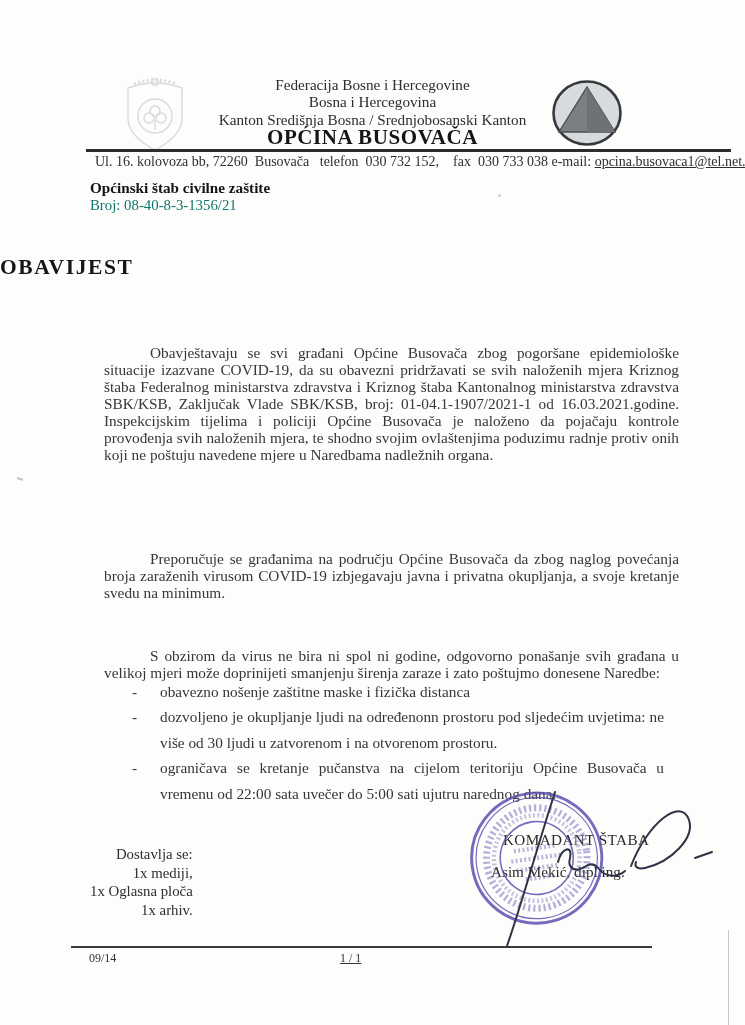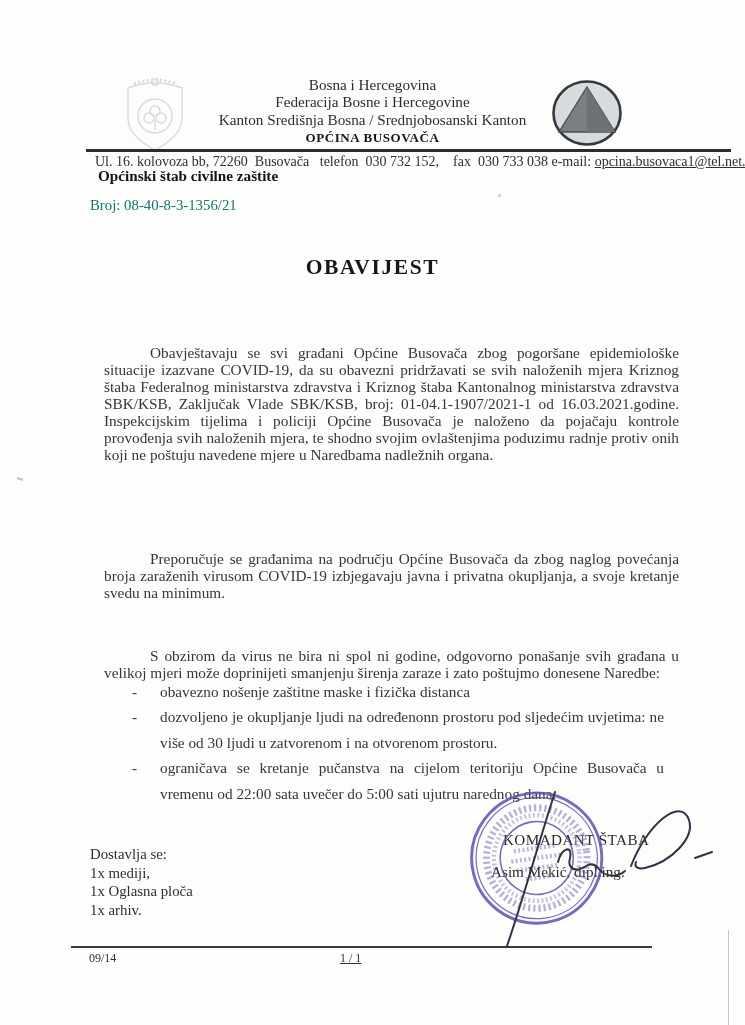--- a/index.html
+++ b/index.html
@@ -9,44 +9,44 @@
     margin:0 auto;
     background:#fdfdfb;
     font-family:"Liberation Serif","DejaVu Serif",serif;
     color:#333;
     overflow:hidden;
     box-shadow:0 0 4px rgba(0,0,0,.25);
   }
   
   .hdr-text{position:absolute;left:170px;top:76px;width:405px;text-align:center;
     font-size:15.2px;line-height:17.4px;color:#2d2d2d;}
-  .hdr-text .muni{font-weight:bold;font-size:13px;letter-spacing:.6px;color:#151515;margin-top:1px;}
+  .hdr-text .muni{font-weight:bold;font-size:21px;letter-spacing:.6px;color:#151515;margin-top:1px;}
   .coat{position:absolute;left:120px;top:74px;}
   .cd-sign{position:absolute;left:551px;top:80px;}
   .rule-thick{position:absolute;left:86px;top:149px;width:645px;height:2.6px;background:#2c2c2c;}
   .addr{position:absolute;left:95px;top:154px;width:560px;font-size:14px;color:#2e2e2e;white-space:pre;}
   .addr .email{text-decoration:underline;}
-  .dept{position:absolute;left:90px;top:167px;font-size:15.2px;font-weight:bold;color:#141414;margin-left:8px;}
+  .dept{position:absolute;left:90px;top:179px;font-size:15.2px;font-weight:bold;color:#141414;}
   
   .refblock{position:absolute;left:90px;top:196px;font-size:14.8px;line-height:18.6px;color:#0f766e;}
   
-  .doc-title{position:absolute;left:0;top:255px;width:100%;text-align:center;
+  .doc-title{position:absolute;left:0;top:255px;width:100%;text-align:left;
     font-size:21.5px;font-weight:bold;letter-spacing:1.6px;color:#161616;}
   
   .para{position:absolute;left:88px;width:575px;font-size:15.3px;line-height:17px;
     text-align:justify;text-indent:46px;color:#363636;margin:16px;}
   .p1{top:328px;}
   .p2{top:534px;}
   .p3{top:631px;}
   .doc-list{position:absolute;left:130px;top:679px;width:534px;margin:0;padding:0;list-style:none;
     font-size:15.3px;line-height:25.4px;text-align:justify;color:#363636;}
   .doc-list li{position:relative;padding-left:30px;margin:0;}
   .doc-list .dash{position:absolute;left:2px;top:0;}
   
-  .dist{position:absolute;left:90px;top:845px;font-size:14.8px;line-height:18.6px;color:#2e2e2e;}
+  .dist{position:absolute;left:90px;top:845px;font-size:14.8px;line-height:18.6px;color:#2e2e2e;text-align:right;}
   
   .sig-role{position:absolute;left:503px;top:831px;font-size:15.2px;letter-spacing:.4px;color:#2b2b2b;z-index:1;}
   .sig-name{position:absolute;left:491px;top:863px;font-size:15.2px;color:#2b2b2b;z-index:1;}
   .stamp{position:absolute;left:468px;top:789px;z-index:2;opacity:.82;transform:rotate(-8deg);}
   .sig-ink{position:absolute;left:455px;top:778px;z-index:3;}
   
   .rule-foot{position:absolute;left:71px;top:946px;width:581px;height:2px;background:#3a3a3a;}
   .foot-left{position:absolute;left:89px;top:951px;font-size:12px;color:#333;}
   .foot-center{position:absolute;left:340px;top:951px;font-size:12px;color:#333;text-decoration:underline;}
   
@@ -68,22 +68,22 @@
         <circle cx="29" cy="44" r="5"></circle>
         <circle cx="41" cy="44" r="5"></circle>
         <path d="M35 46 L35 56"></path>
         <path d="M14 10 Q35 2 56 10" stroke-dasharray="2 2.4" stroke-width="3"></path>
         <circle cx="35" cy="8" r="3.4"></circle>
       </g>
     </svg>
   </div>
 
   <div class="hdr-text">
+    <div>Federacija Bosne i Hercegovine</div>
     <div>Bosna i Hercegovina</div>
-    <div>Federacija Bosne i Hercegovine</div>
     <div>Kanton Središnja Bosna / Srednjobosanski Kanton</div>
     <div class="muni">OPĆINA BUSOVAČA</div>
   </div>
 
   <div class="cd-sign">
     <svg width="72" height="68" viewBox="0 0 72 68">
       <ellipse cx="36" cy="33" rx="33.5" ry="31.5" fill="#d8dbde" stroke="#36393b" stroke-width="2.6"></ellipse>
       <polygon points="36,7 64,52 8,52" fill="#7b7f84" stroke="#4b4e51" stroke-width="1.4"></polygon>
       <polygon points="36,7 64,52 36,52" fill="#6e7277"></polygon>
     </svg>

